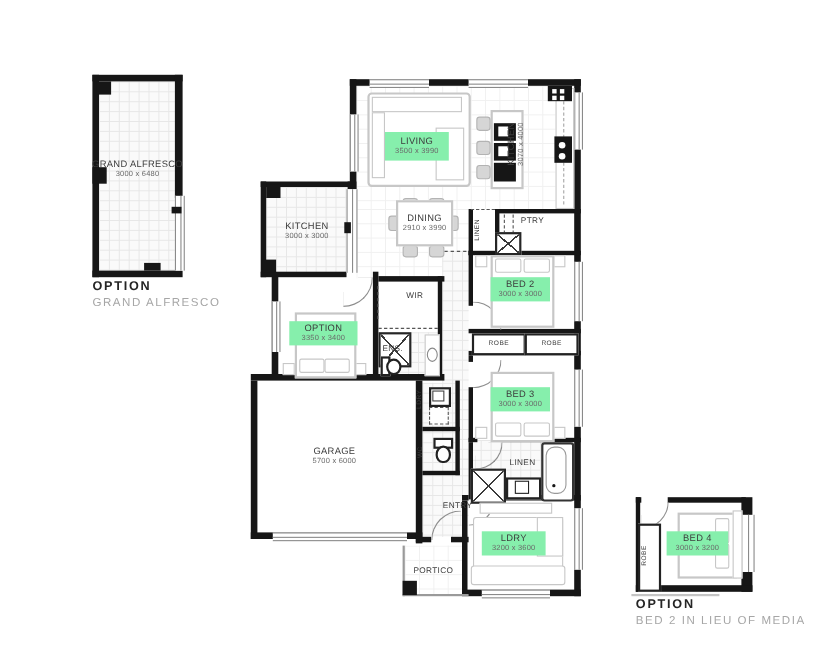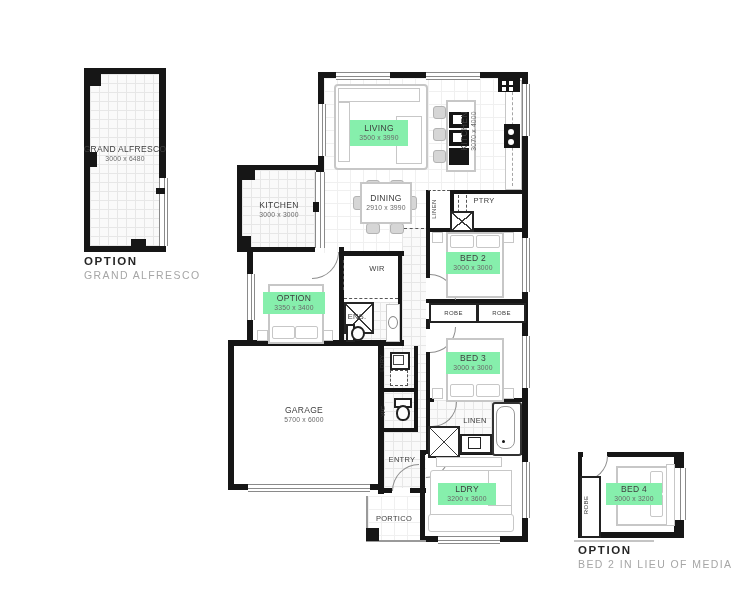--- a/index.html
+++ b/index.html
@@ -269,21 +269,21 @@
     <div class="a lbl-xs rot" style="left:370px;top:406px;width:30px;height:10px">WC</div>
 
     <div class="a xbox" style="left:428px;top:426px;width:28px;height:28px"></div>
     <div class="a dkbox" style="left:460px;top:434px;width:28px;height:16px"></div>
     <div class="a" style="left:468px;top:437px;width:11px;height:10px;border:1.5px solid #222;background:#fff"></div>
     <div class="a tub" style="left:492px;top:402px;width:26px;height:50px"></div>
     <div class="a tub-in" style="left:496px;top:406px;width:17px;height:41px"></div>
     <div class="a dot" style="left:502px;top:440px;width:3px;height:3px"></div>
     <div class="a lbl-sm" style="left:458px;top:416px;width:34px">LINEN</div>
 
-    <div class="a lbl-sm" style="left:386px;top:455px;width:32px">ENTRY</div>
+    <div class="a lbl-sm" style="left:400px;top:455px;width:32px">ENTRY</div>
     <div class="a wall-lt" style="left:366px;top:496px;width:2px;height:46px"></div>
     <div class="a wall-lt" style="left:366px;top:540px;width:60px;height:2px"></div>
     <div class="a blk" style="left:366px;top:528px;width:13px;height:13px"></div>
     <div class="a lbl-sm" style="left:370px;top:514px;width:48px">PORTICO</div>
 
     <div class="a furn2" style="left:436px;top:457px;width:64px;height:8px"></div>
     <div class="a furn2" style="left:430px;top:470px;width:80px;height:46px;border-radius:3px"></div>
     <div class="a furn2" style="left:488px;top:470px;width:22px;height:34px"></div>
     <div class="a furn2" style="left:428px;top:514px;width:84px;height:16px;border-radius:3px"></div>
     <div class="a lbl cflex lblbg" style="left:438px;top:483px;width:58px;height:22px">

